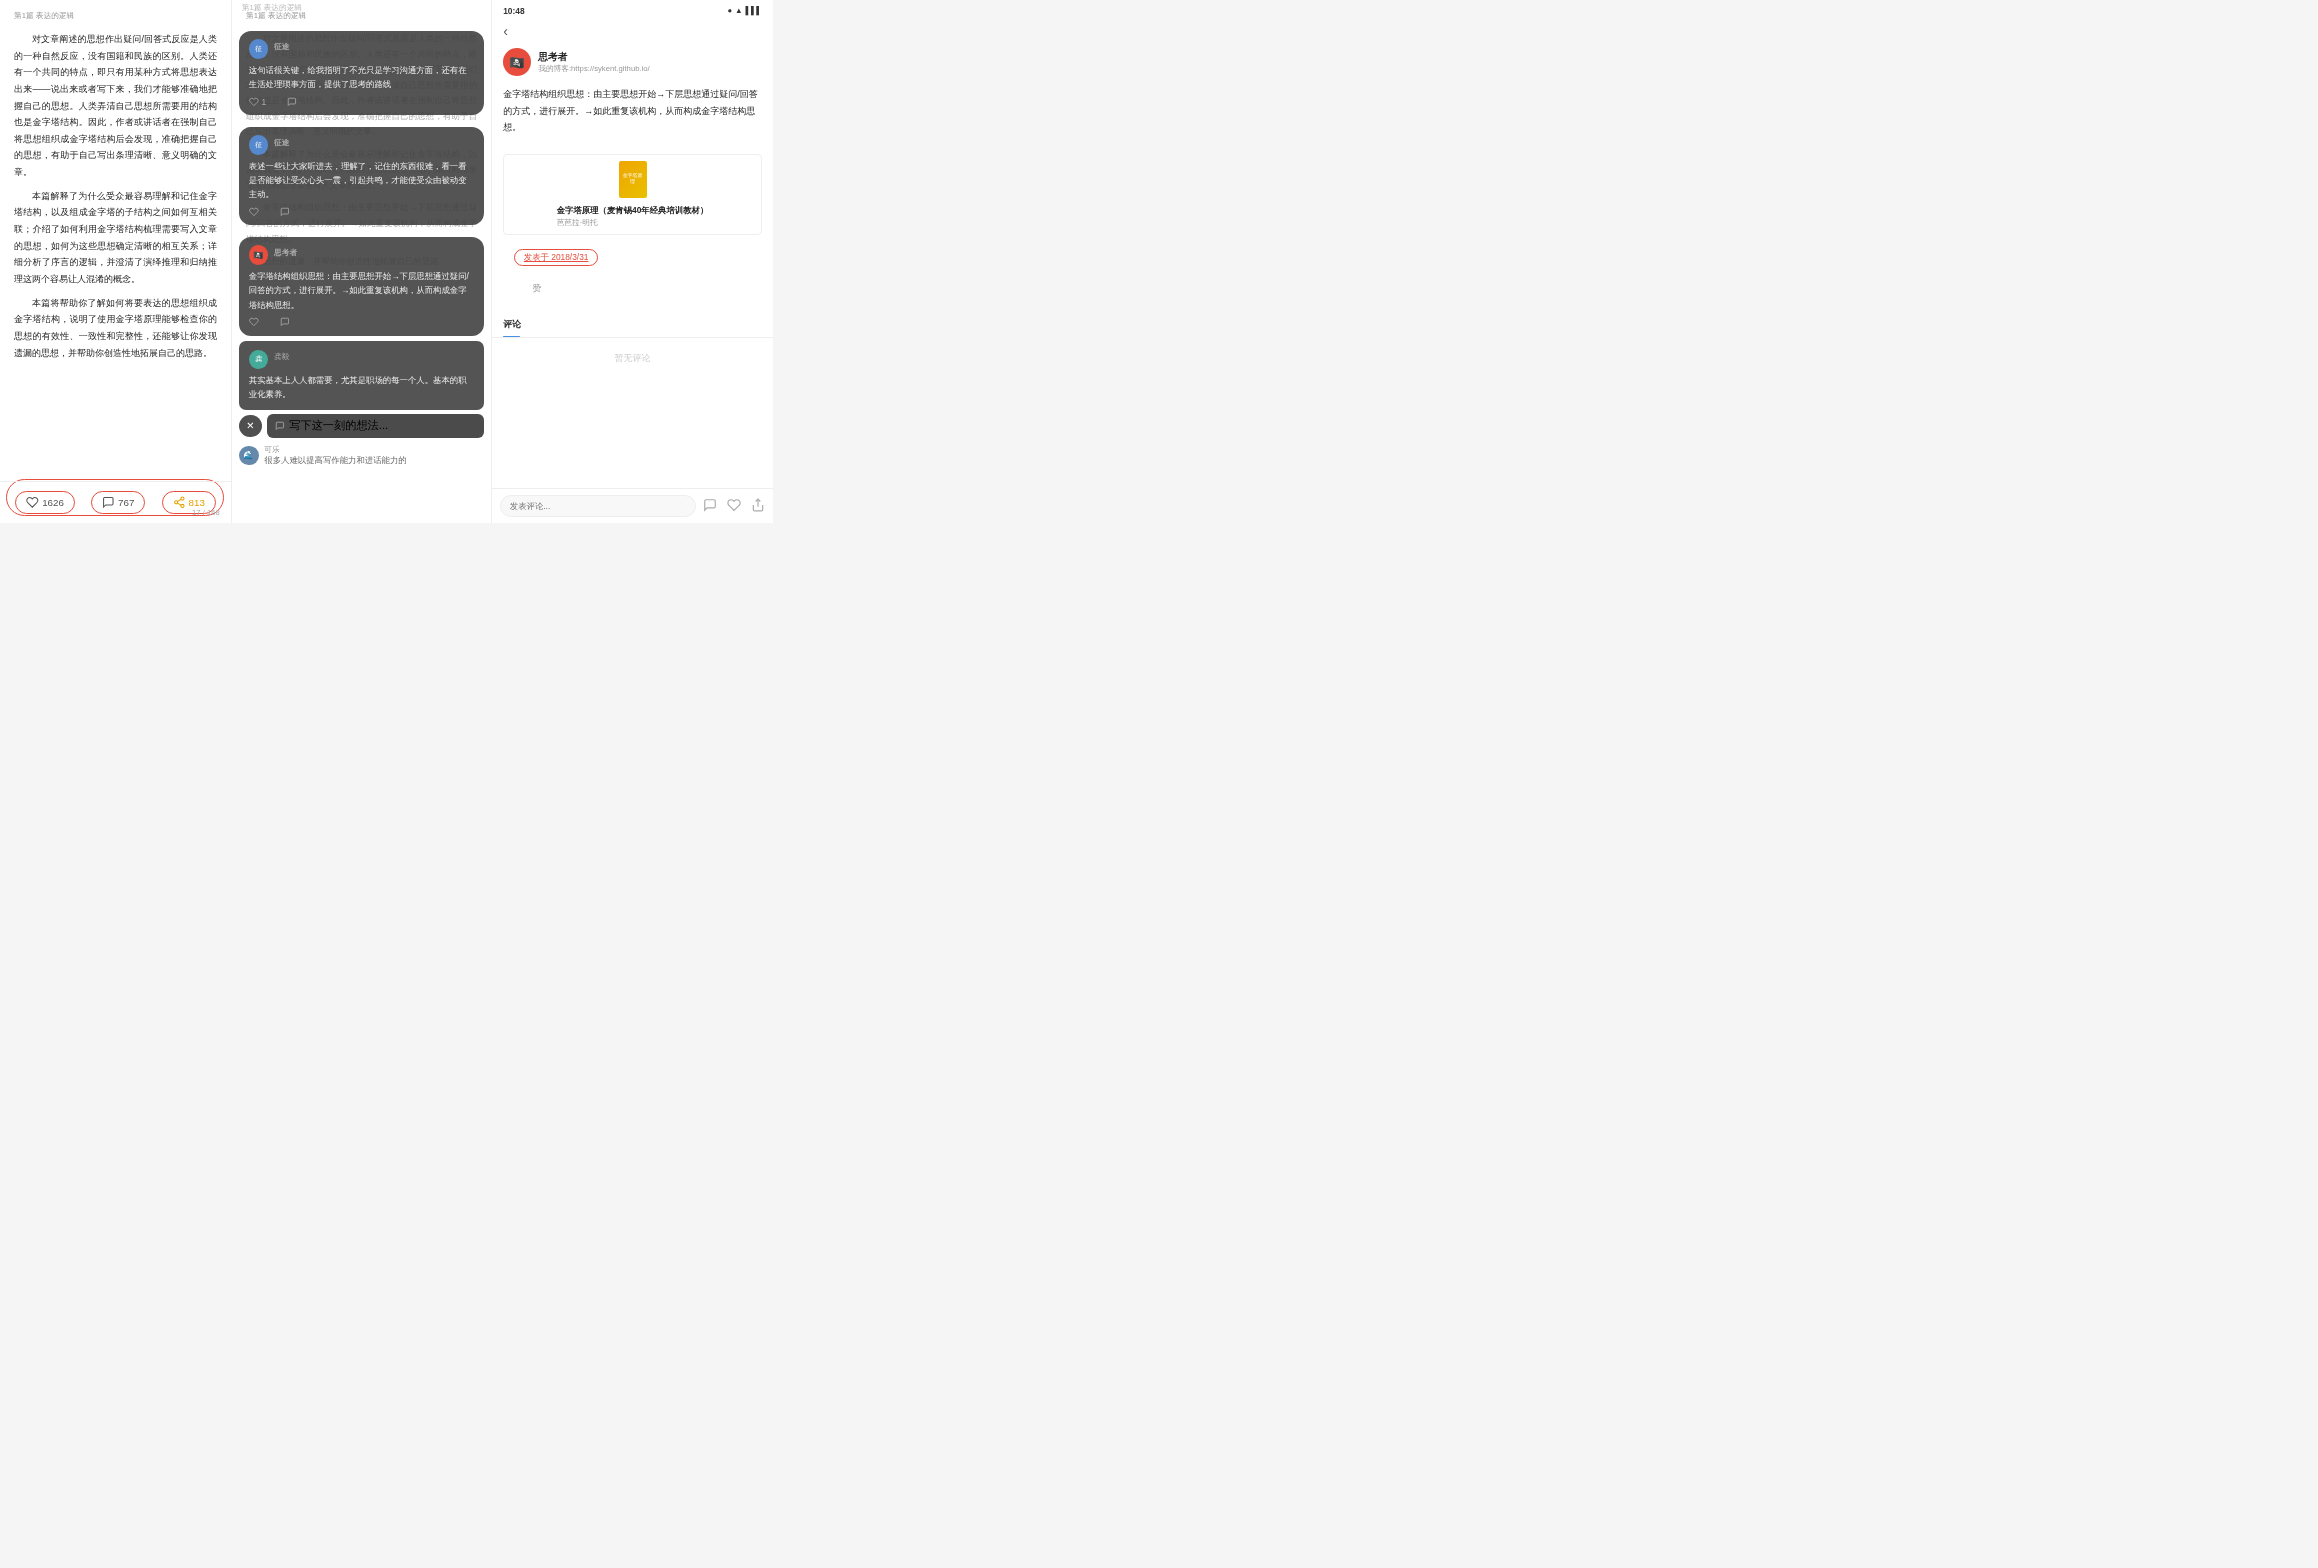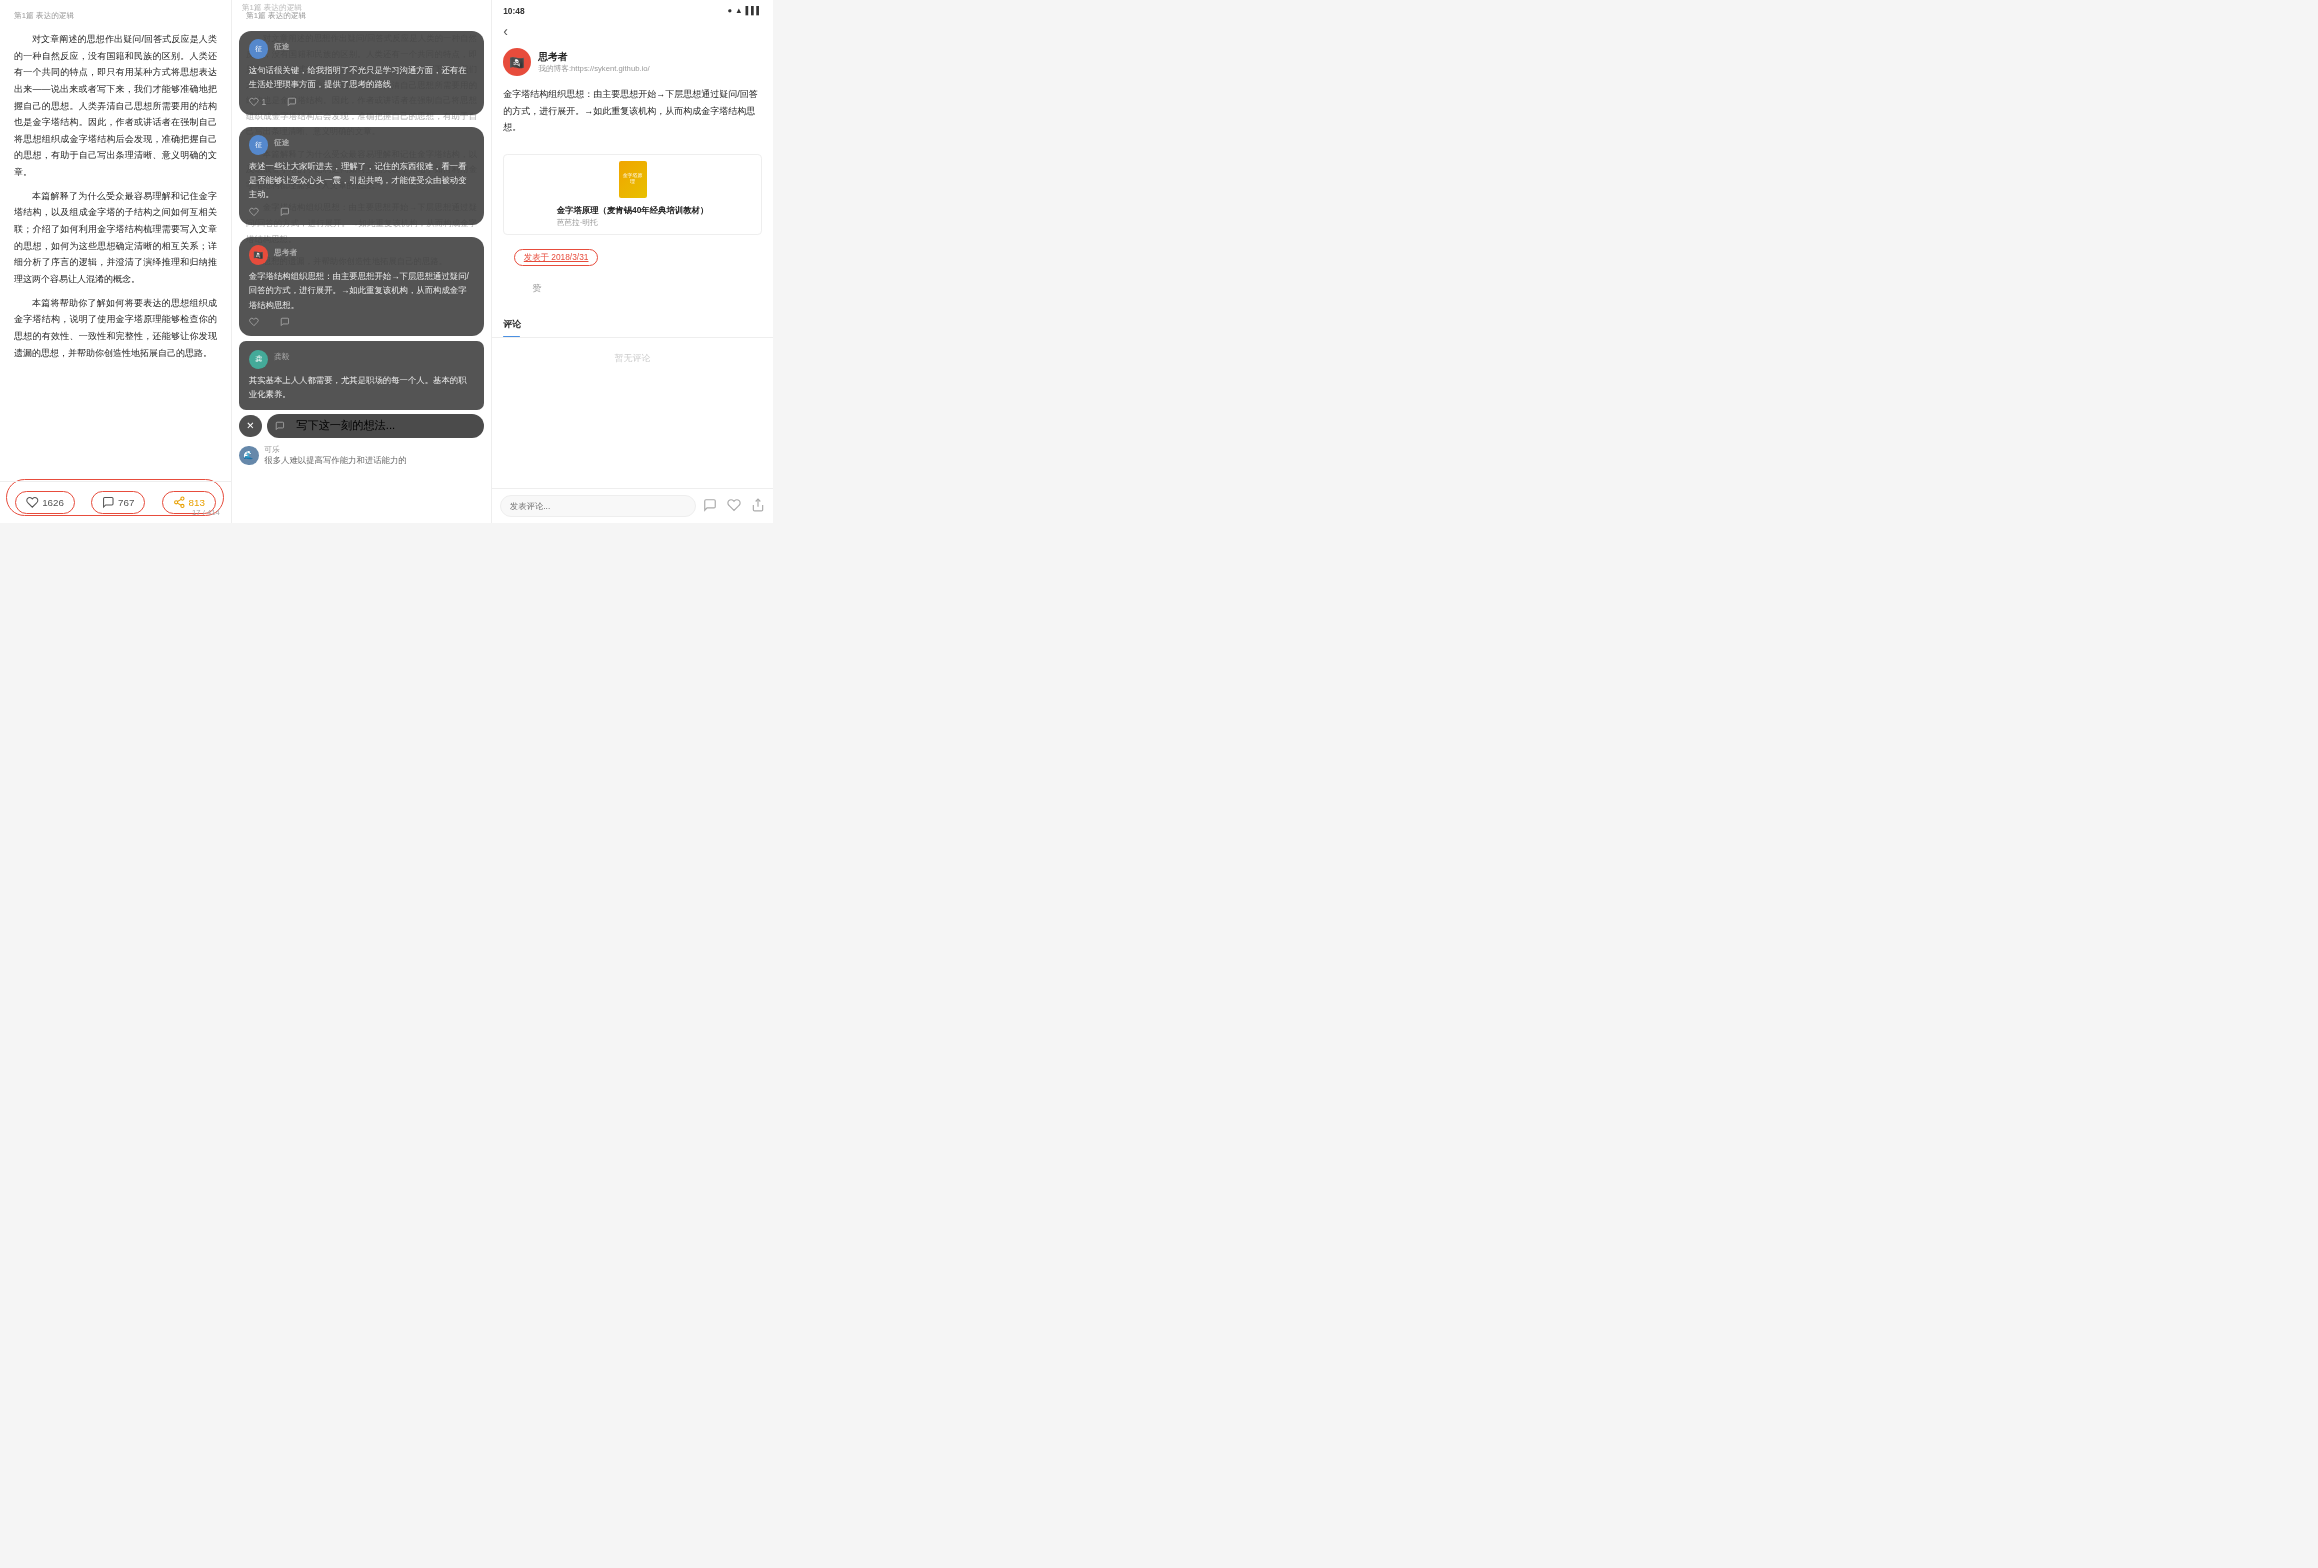--- a/index.html
+++ b/index.html
@@ -387,21 +387,21 @@
       <svg viewBox="0 0 24 24" fill="none" stroke="#e8a000" stroke-width="2">
         <circle cx="18" cy="5" r="3"></circle>
           <circle cx="6" cy="12" r="3"></circle>
           <circle cx="18" cy="19" r="3"></circle>
         <line x1="8.59" y1="13.51" x2="15.42" y2="17.49"></line>
           <line x1="15.41" y1="6.51" x2="8.59" y2="10.49"></line>
       </svg>
       <span style="color:#e8a000">813</span>
     </div>
   </div>
-  <div class="page-indicator">17 / 414</div>
+  <div class="page-indicator">17 / 168</div>
 </div>
 
 <div class="panel panel-2">
   <div class="panel-2-bg">
     <div class="panel-header">第1篇 表达的逻辑</div>
     <div class="content-text">
       <p>对文章阐述的思想作出疑问/回答式反应是人类的一种自然反应，没有国籍和民族的区别。人类还有一个共同的特点，即只有用某种方式将思想表达出来——说出来或者写下来，我们才能够准确地把握自己的思想。人类弄清自己思想所需要用的结构也是金字塔结构。因此，作者或讲话者在强制自己将思想组织成金字塔结构后会发现，准确把握自己的思想，有助于自己写出条理清晰、意义明确的文章。</p>
       <p>本篇解释了为什么受众最容易理解和记住金字塔结构，以及组成金字塔的子结构之间如何互相关联；介绍了如何利用金字塔结构梳理需要写入文章的思想。</p>
       <p>金字塔结构组织思想：由主要思想开始→下层思想通过疑问/回答的方式，进行展开。→如此重复该机构，从而构成金字塔结构思想。</p>
       <p>思想的遗漏，并帮助你创造性地拓展自己的思路。</p>
@@ -477,21 +477,21 @@
     <div class="partial-comment">
       <div style="display:flex;align-items:center;gap:5.6px;margin-bottom:3.5px;">
         <div style="width:19.7px;height:19.7px;border-radius:50%;background:#4a9;flex-shrink:0;display:flex;align-items:center;justify-content:center;font-size:7px;color:#fff;">龚</div>
         <div class="author">龚毅</div>
       </div>
       <div class="body">其实基本上人人都需要，尤其是职场的每一个人。基本的职业化素养。</div>
     </div>
 
     <div style="position:relative;margin:4.2px 7px;display:flex;align-items:center;gap:5.6px;">
       <div class="close-btn" style="position:static;width:22.5px;height:22.5px;">✕</div>
-      <div style="flex:1;background:rgba(50,50,50,0.88);border-radius:12px;height:24px;display:flex;align-items:center;padding:0 8.4px;gap:11px;">
+      <div style="flex:1;background:rgba(50,50,50,0.88);border-radius:6px;height:24px;display:flex;align-items:center;padding:0 8.4px;gap:4px;">
         <svg width="9.8" height="9.8" viewBox="0 0 24 24" fill="none" stroke="#aaa" stroke-width="2">
             <path d="M21 15a2 2 0 0 1-2 2H7l-4 4V5a2 2 0 0 1 2-2h14a2 2 0 0 1 2 2z"></path>
           </svg>
         <span class="compose-text">写下这一刻的想法...</span>
       </div>
     </div>
 
     <div style="margin:2.8px 7px;display:flex;align-items:center;gap:5.6px;">
       <div style="width:19.7px;height:19.7px;border-radius:50%;background:#6688aa;flex-shrink:0;display:flex;align-items:center;justify-content:center;font-size:8.4px;">🌊</div>
       <div>

